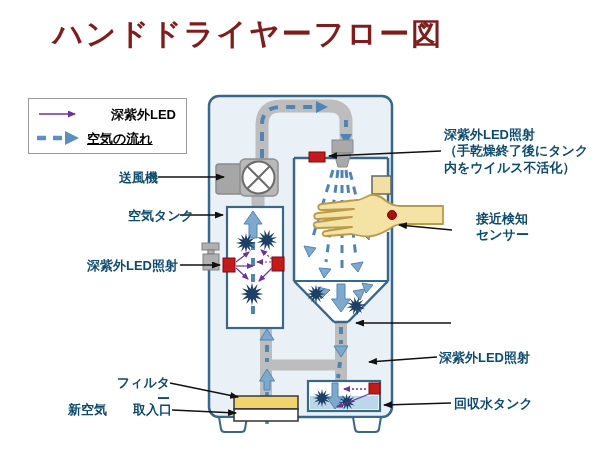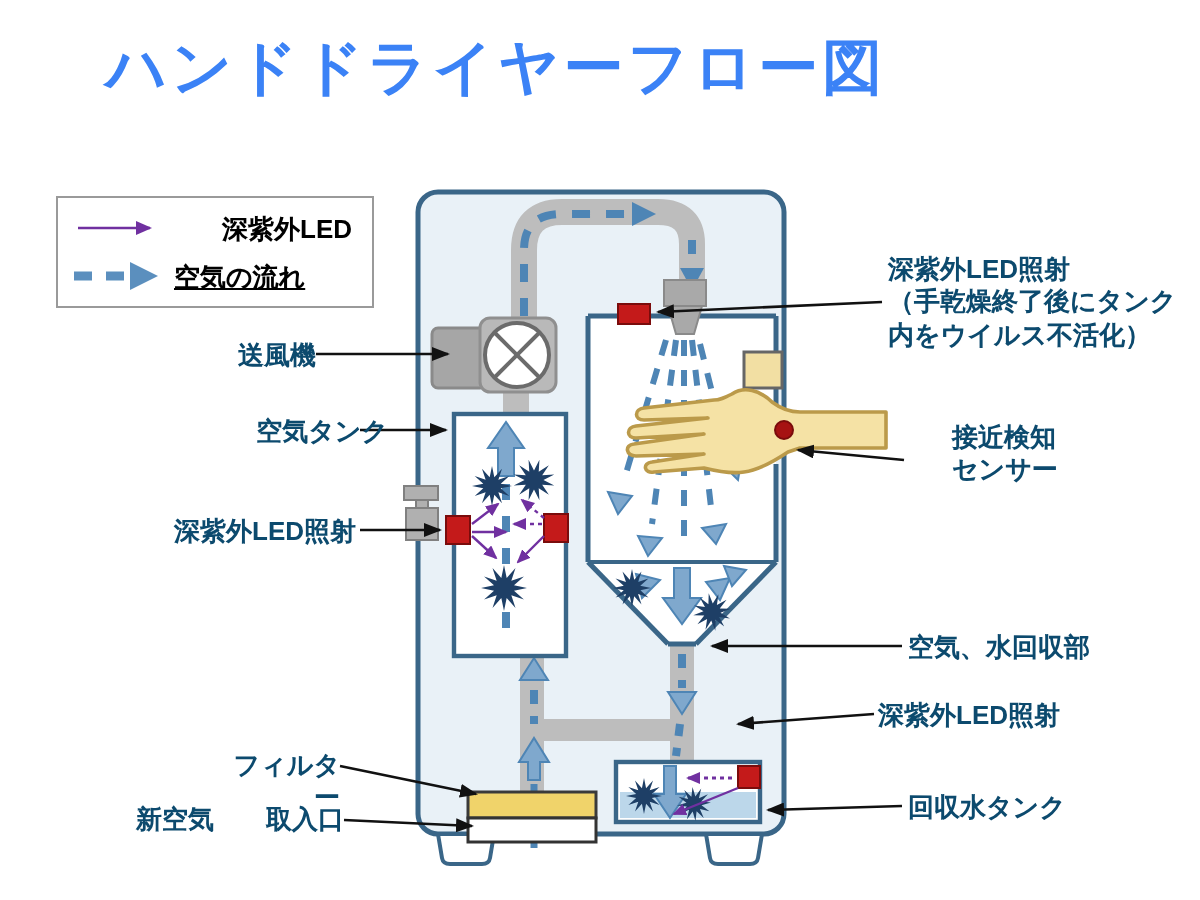--- a/index.html
+++ b/index.html
@@ -1,20 +1,20 @@
 <!DOCTYPE html>
 <html><head>
 <meta charset="utf-8">
 <style>
   html,body{margin:0;padding:0;background:#fff;}
   #stage{position:relative;width:600px;height:450px;background:#fff;overflow:hidden;
          font-family:"Liberation Sans","DejaVu Sans",sans-serif;}
   #diagram-svg{position:absolute;left:0;top:0;}
   .title{position:absolute;left:0;top:14px;width:496px;text-align:center;
-         font-size:30px;font-weight:600;letter-spacing:2px;color:#3b82f6;}
+         font-size:30px;font-weight:600;letter-spacing:2px;color:#7f1d1d;}
   .lbl{position:absolute;font-size:13px;font-weight:bold;color:#0c4a6e;
        line-height:1.25;white-space:pre-line;}
   .r{text-align:right;}
   .legend-box{position:absolute;left:28px;top:98px;width:157px;height:54px;
               background:#fff;border:1px solid #9a9a9a;}
   .legend-text{position:absolute;font-size:13px;font-weight:600;color:#000;}
 </style>
 </head>
 <body>
 
@@ -197,17 +197,16 @@
   <div class="lbl r" style="left:120px;top:208px;width:74px;">空気タンク</div>
   <div class="lbl r" style="left:62px;top:258px;width:116px;">深紫外LED照射</div>
   <div class="lbl r" style="left:104px;top:375px;width:66px;">フィルター</div>
   <div class="lbl r" style="left:58px;top:402px;width:114px;">新空気　　取入口</div>
 
   <div class="lbl" style="left:444px;top:127px;width:154px;">深紫外LED照射
 （手乾燥終了後にタンク
 内をウイルス不活化）</div>
   <div class="lbl" style="left:450px;top:211px;width:100px;margin-left:26px;">接近検知
 センサー</div>
-  <div class="lbl" style="left:454px;top:316px;width:130px;">空気、水回収部</div>
   <div class="lbl" style="left:439px;top:350px;width:130px;">深紫外LED照射</div>
   <div class="lbl" style="left:454px;top:396px;width:110px;">回収水タンク</div>
 
 </div>
 
 </body></html>

